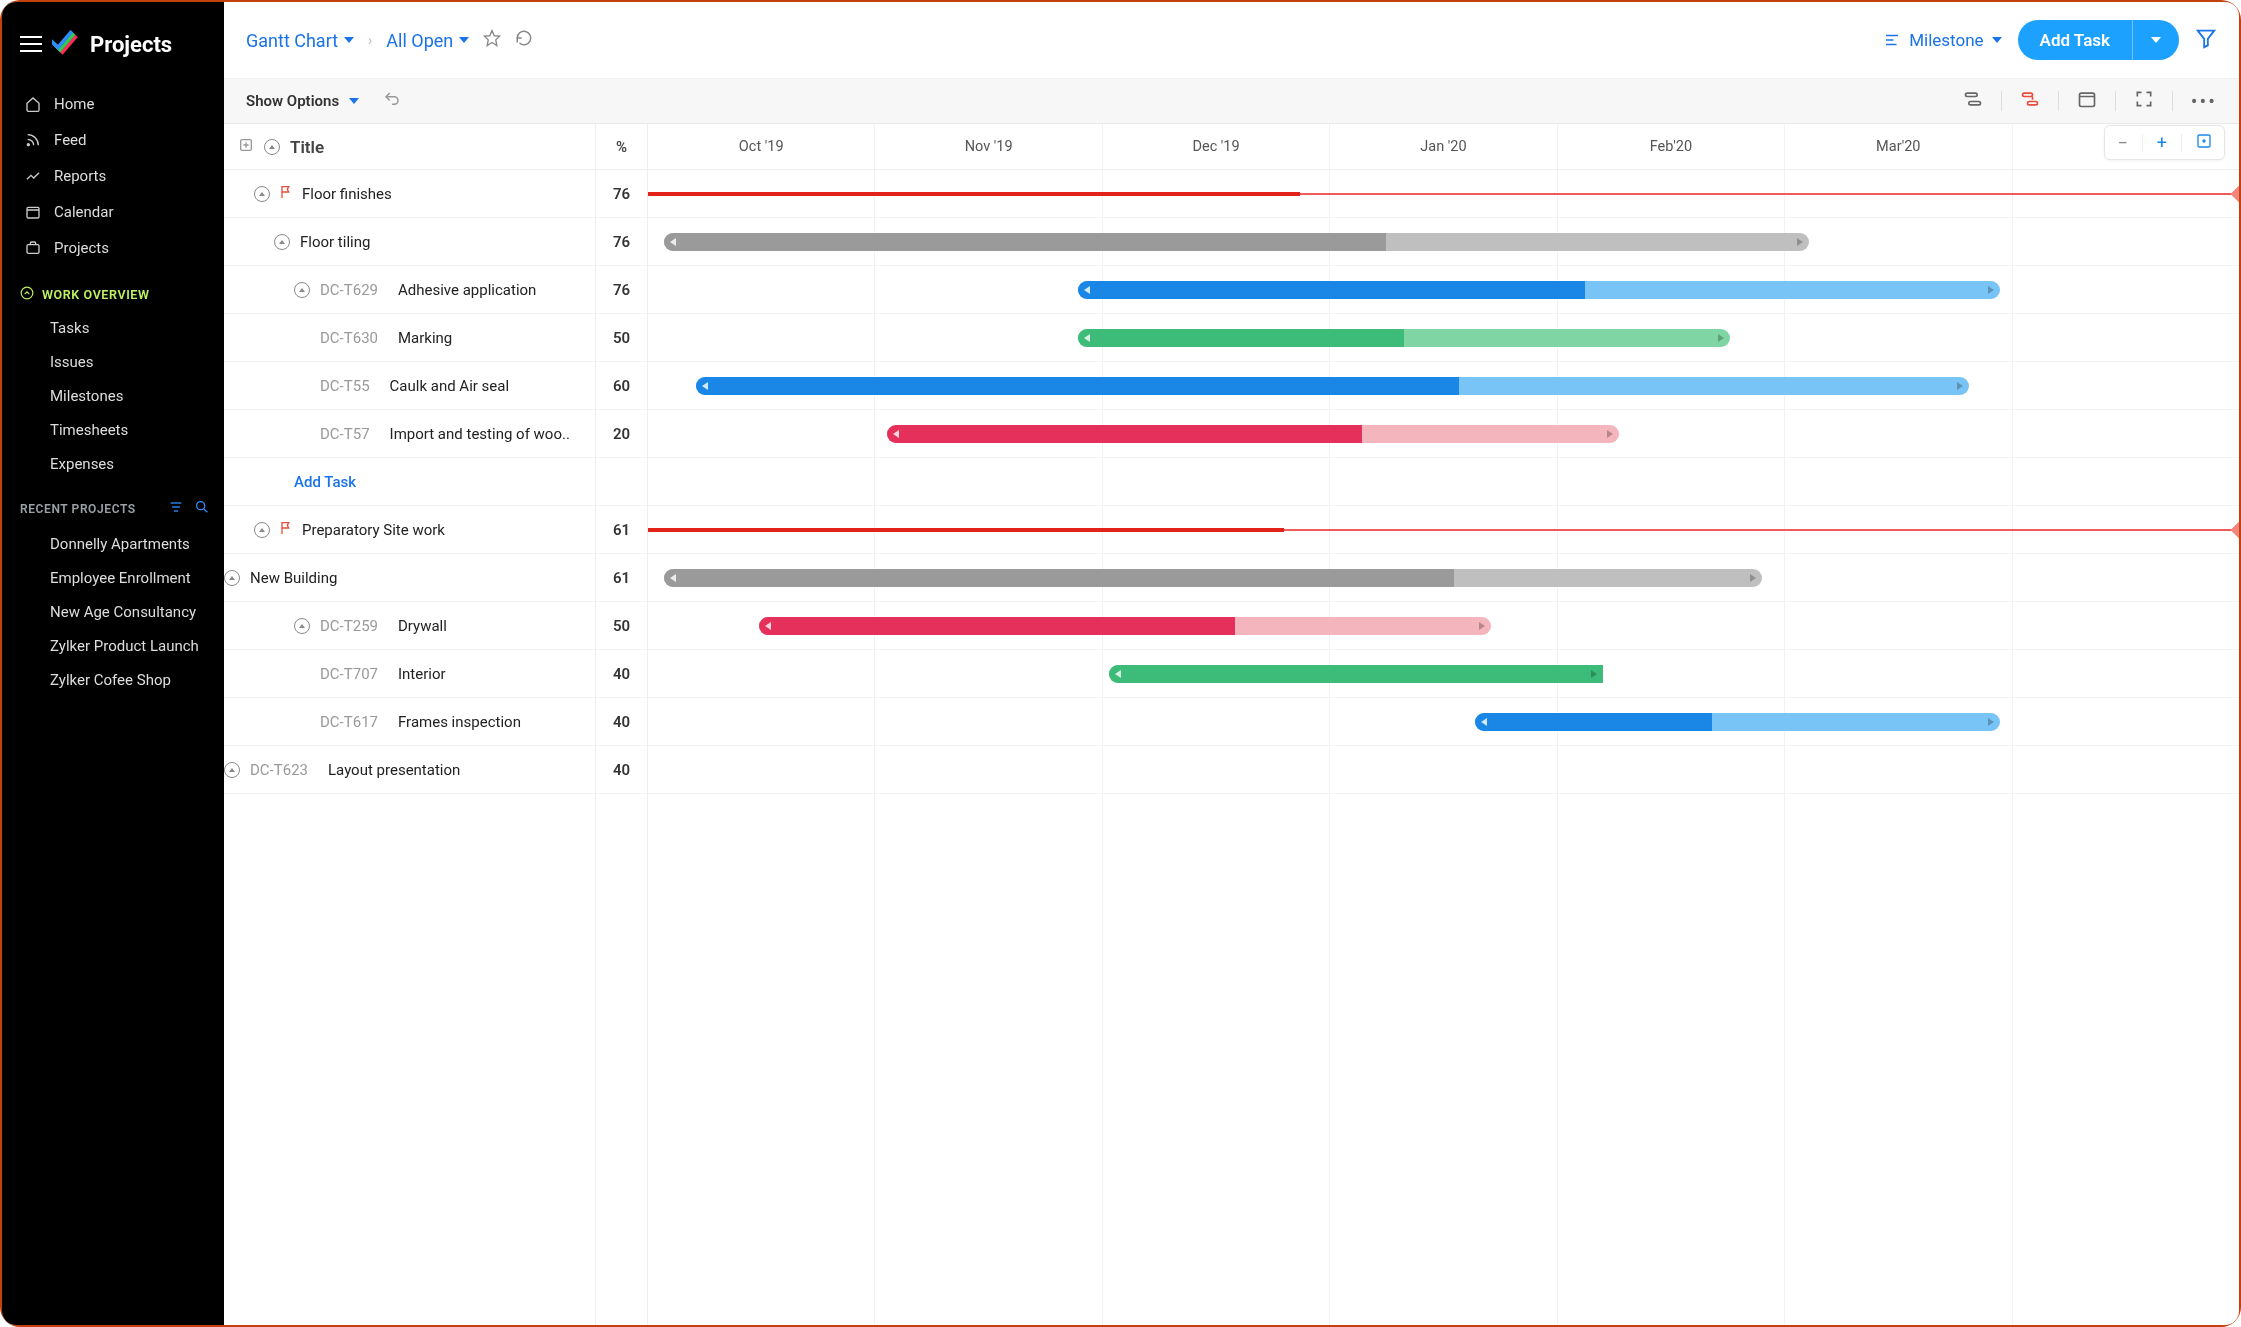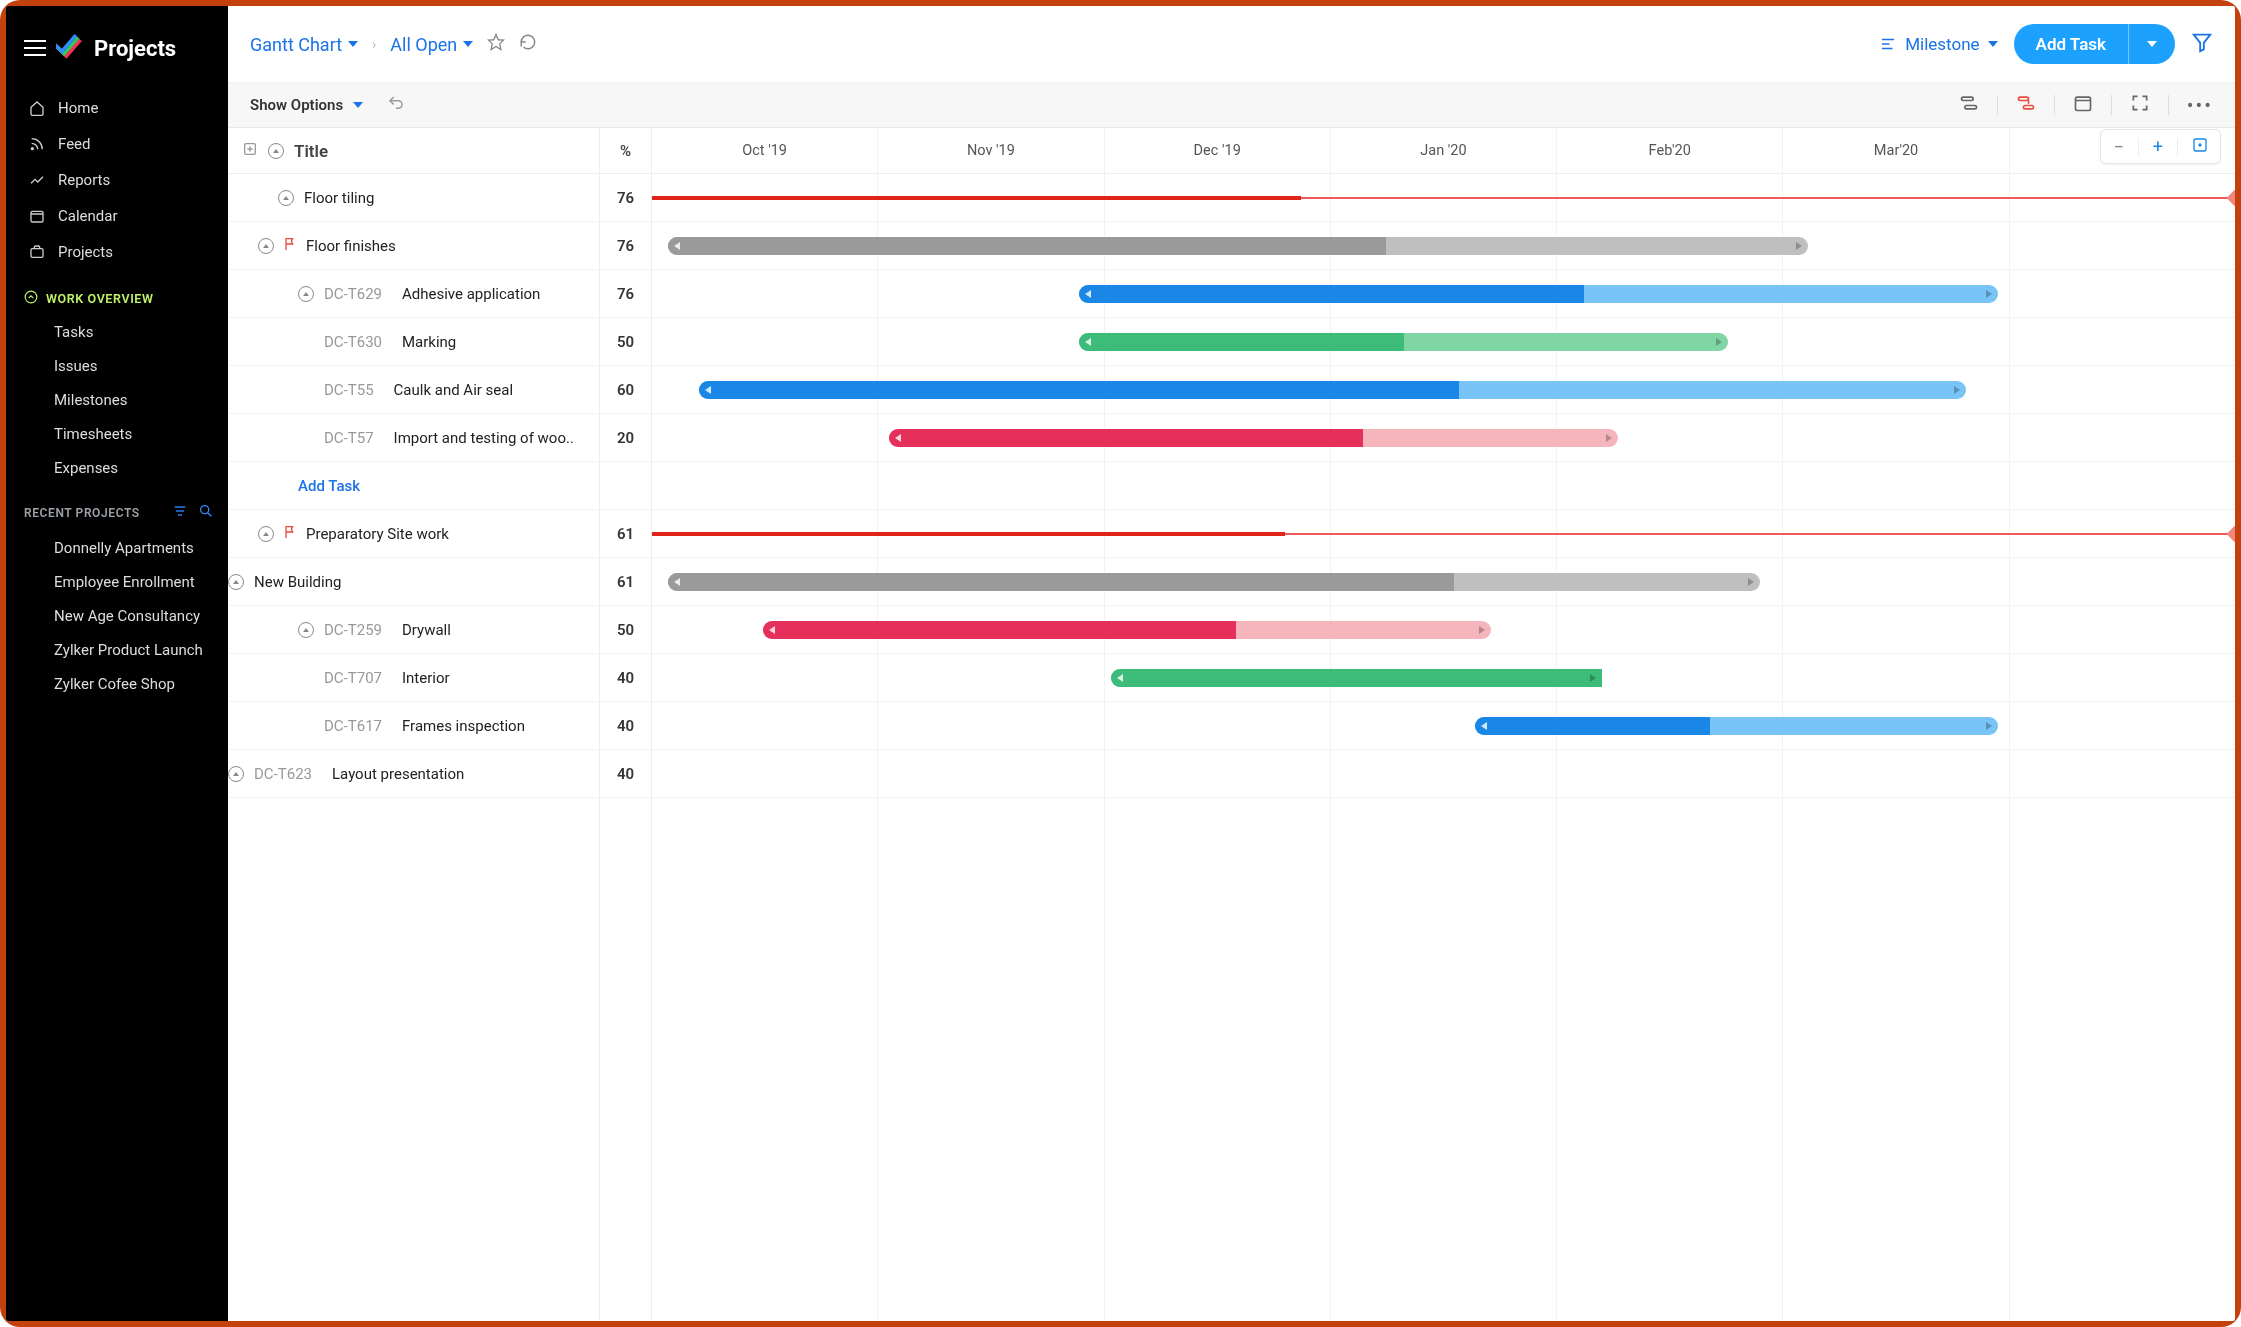--- a/index.html
+++ b/index.html
@@ -1,18 +1,18 @@
 <!DOCTYPE html>
 <html><head>
 <meta charset="utf-8">
 <style>
   *{box-sizing:border-box;margin:0;padding:0;font-family:-apple-system,BlinkMacSystemFont,"Segoe UI",Roboto,sans-serif}
   html,body{height:100%}
   body{display:flex;background:#fff;color:#000;overflow:hidden;border-radius:20px}
-  .app{display:flex;width:100%;height:100%;border-radius:8px;overflow:hidden;border:6px solid #c2410c}
+  .app{display:flex;width:100%;height:100%;border-radius:16px;overflow:hidden;border:2px solid #c2410c}
 
   
   .sidebar{width:222px;flex:0 0 222px;background:#000;color:#fff;display:flex;flex-direction:column;padding-top:18px}
   .brand{display:flex;align-items:center;gap:10px;padding:10px 18px 24px}
   .hamburger{width:22px;height:16px;display:flex;flex-direction:column;justify-content:space-between;cursor:pointer}
   .hamburger span{display:block;height:2px;background:#fff}
   .logo-mark svg{display:block}
   .brand-name{font-size:22px;font-weight:700;color:#fff}
   .nav-section{padding:4px 0}
   .nav-item{display:flex;align-items:center;gap:12px;padding:9px 22px;color:#ddd;font-size:15px;cursor:pointer}
@@ -285,30 +285,30 @@
         <div class="headrow">
           <span style="color:#999"><svg width="16" height="16" viewBox="0 0 24 24" fill="none" stroke="currentColor" stroke-width="2">
                 <rect x="4" y="4" width="16" height="16" rx="2"></rect>
                 <line x1="12" y1="8" x2="12" y2="16"></line>
                 <line x1="8" y1="12" x2="16" y2="12"></line>
               </svg></span>
           <span class="collapse-icon"></span>
           <span style="font-size:17px">Title</span>
         </div>
         <div id="left-rows">
-            <div class="row" style="padding-left: 50px;">
-              <span class="collapse-icon"></span>
-              <span style="margin-left:10px">Floor tiling</span>
-            </div>
             <div class="row" style="padding-left: 30px;">
               <span class="collapse-icon"></span>
               <span class="flag-icon" style="margin:0 8px"><svg width="16" height="16" viewBox="0 0 24 24" fill="none" stroke="currentColor" stroke-width="2">
                   <path d="M6 3v18M6 4h10l-2 4 2 4H6"></path>
                 </svg></span>
               <span>Floor finishes</span>
+            </div>
+            <div class="row" style="padding-left: 50px;">
+              <span class="collapse-icon"></span>
+              <span style="margin-left:10px">Floor tiling</span>
             </div>
             <div class="row" style="padding-left: 70px;">
               <span class="collapse-icon" style="margin-right:10px"></span>
               <span class="code">DC-T629</span>
               <span>Adhesive application</span>
             </div>
             <div class="row" style="padding-left: 70px;">
               <span style="width:26px;display:inline-block"></span>
               <span class="code">DC-T630</span>
               <span>Marking</span>

